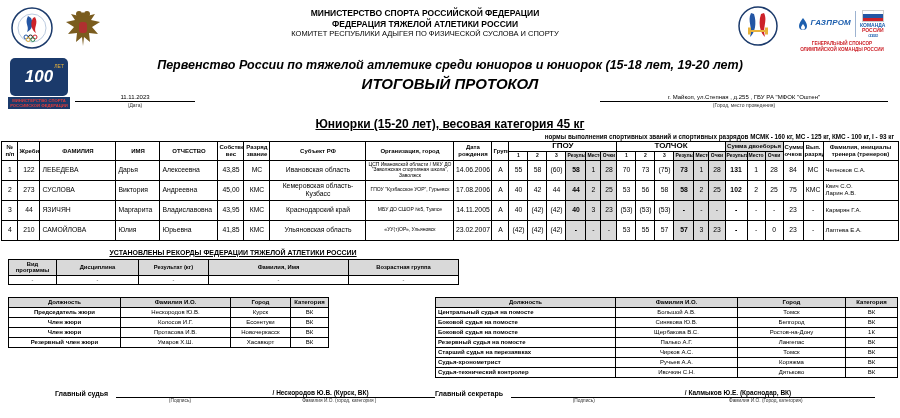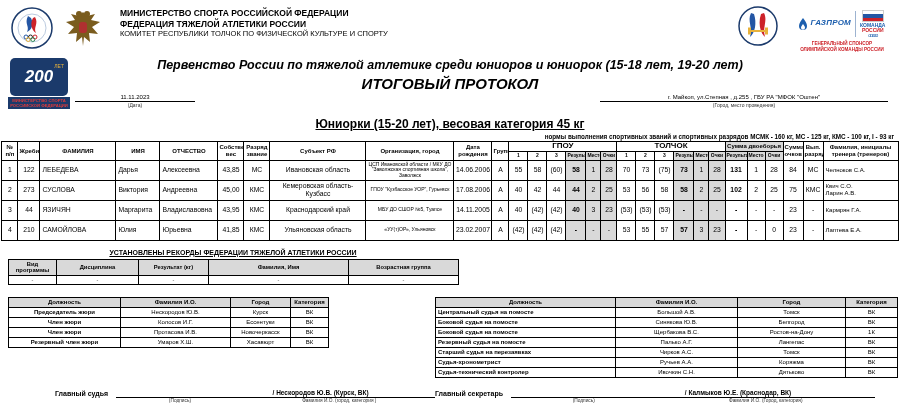--- a/index.html
+++ b/index.html
@@ -1,21 +1,21 @@
 <!DOCTYPE html>
 <html><head>
 <meta charset="utf-8">
 <style>
   * { margin:0; padding:0; box-sizing:border-box; }
   html,body { background:#fff; }
   body { width:900px; height:418px; font-family:"Liberation Sans", sans-serif; color:#000; position:relative; overflow:hidden; }
 
   
   .hdr { position:relative; height:56px; }
-  .hdr-center { position:absolute; left:120px; right:170px; top:8px; text-align:left; }
+  .hdr-center { position:absolute; left:120px; right:170px; top:8px; text-align:center; }
   .hdr-center .l1, .hdr-center .l2 { font-weight:bold; font-size:8.5px; line-height:1.25; }
   .hdr-center .l3, .hdr-center .l4 { font-size:7.5px; line-height:1.3; }
   .logo-olymp { position:absolute; left:10px; top:6px; }
   .logo-eagle { position:absolute; left:62px; top:6px; }
   .logo-ftar  { position:absolute; left:737px; top:5px; }
   .sponsor-block { position:absolute; left:786px; top:10px; width:112px; text-align:center; }
   .sponsor-row { display:flex; align-items:center; justify-content:center; gap:4px; }
   .gazprom { display:flex; align-items:flex-start; gap:2px; }
   .gazprom .flame { width:10px; height:13px; }
   .gazprom .gz-text { color:#1d5fae; font-weight:bold; font-style:italic; font-size:8px; letter-spacing:.2px; }
@@ -115,21 +115,21 @@
       <path d="M21 6 L25 10 L33 8 L29 14 L38 16 L30 21 L36 28 L27 27 L28 36 L22 31 L21 40 L20 31 L14 36 L15 27 L6 28 L12 21 L4 16 L13 14 L9 8 L17 10 Z" fill="#7a5c1e"></path>
       <circle cx="17" cy="8" r="3" fill="#7a5c1e"></circle>
       <circle cx="25" cy="8" r="3" fill="#7a5c1e"></circle>
       <rect x="17" y="16" width="8" height="11" rx="3" fill="#b03030"></rect>
     </svg>
   </span>
 
   <div class="hdr-center">
     <div class="l1">МИНИСТЕРСТВО СПОРТА  РОССИЙСКОЙ ФЕДЕРАЦИИ</div>
     <div class="l2">ФЕДЕРАЦИЯ ТЯЖЕЛОЙ АТЛЕТИКИ РОССИИ</div>
-    <div class="l3">КОМИТЕТ РЕСПУБЛИКИ ТОЛЧОК ПО ФИЗИЧЕСКОЙ КУЛЬТУРЕ И СПОРТУ</div>
+    <div class="l3">КОМИТЕТ РЕСПУБЛИКИ АДЫГЕЯ ПО ФИЗИЧЕСКОЙ СУСЛОВА И СПОРТУ</div>
   </div>
 
   <span class="logo-ftar">
     <svg width="42" height="42" viewBox="0 0 42 42">
       <circle cx="21" cy="21" r="19" fill="#fff" stroke="#1b3a6b" stroke-width="1.5"></circle>
       <path d="M14 8 C10 16 16 22 13 32 C18 28 20 18 17 9 Z" fill="#2456a4"></path>
       <path d="M27 8 C31 16 25 22 28 32 C23 28 21 18 24 9 Z" fill="#cc2229"></path>
       <rect x="12" y="25" width="18" height="2" fill="#e8b23a"></rect>
       <rect x="11" y="22.5" width="3" height="7" fill="#e8b23a"></rect>
       <rect x="28" y="22.5" width="3" height="7" fill="#e8b23a"></rect>
@@ -159,21 +159,21 @@
     </div>
     <div class="sponsor-caption">
       <div>ГЕНЕРАЛЬНЫЙ СПОНСОР</div>
       <div>ОЛИМПИЙСКОЙ КОМАНДЫ РОССИИ</div>
     </div>
   </div>
 </div>
 
 <div class="logo-100">
   <div class="badge">
-    <span class="n100">200</span>
+    <span class="n100">100</span>
     <span class="let">ЛЕТ</span>
   </div>
   <div class="cap">
     <div>МИНИСТЕРСТВО СПОРТА</div>
     <div>РОССИЙСКОЙ ФЕДЕРАЦИИ</div>
   </div>
 </div>
 
 <div class="title1">Первенство России по тяжелой атлетике среди юниоров и юниорок (15-18 лет, 19-20 лет)</div>
 <div class="title2">ИТОГОВЫЙ ПРОТОКОЛ</div>

